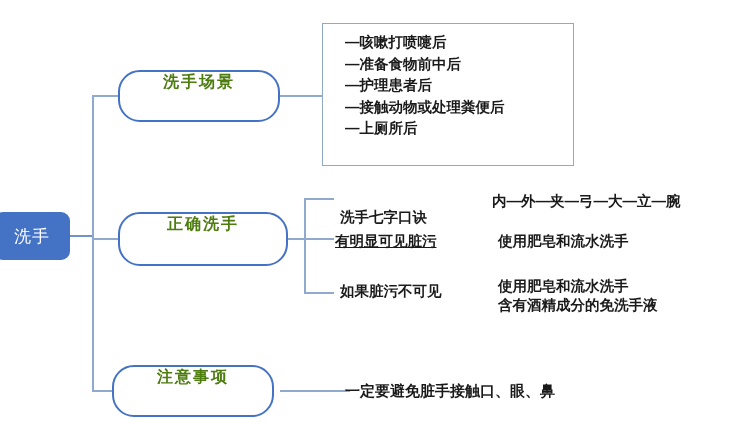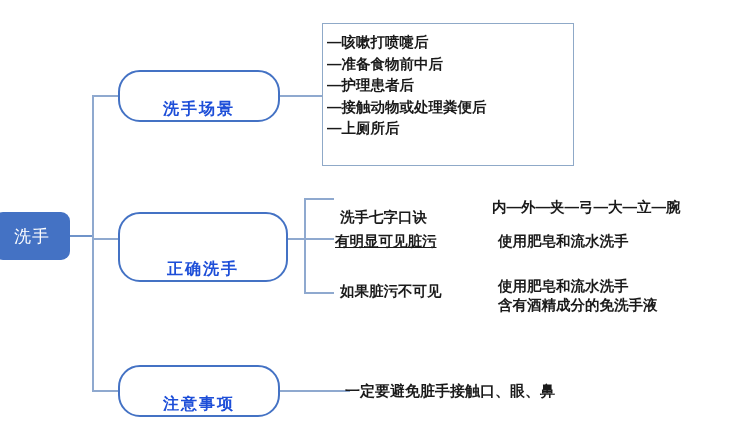--- a/index.html
+++ b/index.html
@@ -44,41 +44,41 @@
     letter-spacing: 1px;
   }
 
   
   .branch-node {
     position: absolute;
     background: #ffffff;
     border: 2px solid #4472c4;
     border-radius: 22px;
     display: flex;
-    align-items: flex-end;
+    align-items: flex-start;
     justify-content: center;
-    color: #1d4ed8;
+    color: #4d7c0f;
     font-size: 16px;
     font-weight: bold;
     letter-spacing: 2px;
   }
   #branch-node-0 { left: 118px; top: 70px;  width: 162px; height: 52px; }
-  #branch-node-1 { left: 118px; top: 212px; width: 170px; height: 70px; }
-  #branch-node-2 { left: 118px; top: 365px; width: 162px; height: 52px; }
+  #branch-node-1 { left: 118px; top: 212px; width: 170px; height: 54px; }
+  #branch-node-2 { left: 112px; top: 365px; width: 162px; height: 52px; }
 
   
   #scenario-box {
     position: absolute;
     left: 322px;
     top: 23px;
     width: 252px;
     height: 143px;
     border: 1px solid #8fa9c8;
     background: #ffffff;
-    padding: 8px 0 0 4px;
+    padding: 8px 0 0 22px;
   }
   .scenario-item {
     font-size: 14.5px;
     color: #1a1a1a;
     line-height: 21.5px;
     white-space: nowrap;
     font-weight: bold;
   }
 
   
@@ -91,21 +91,21 @@
   }
   .cw-value {
     position: absolute;
     font-size: 14.5px;
     color: #1a1a1a;
     white-space: nowrap;
     line-height: 19px;
     font-weight: bold;
   }
   #cw-label-0 { left: 340px; top: 208px; }
-  #cw-value-0 { left: 492px; top: 192px; margin-top: 6px; }
+  #cw-value-0 { left: 492px; top: 192px; }
   #cw-label-1 { left: 335px; top: 232px; text-decoration: underline; }
   #cw-value-1 { left: 498px; top: 232px; }
   #cw-label-2 { left: 340px; top: 282px; }
   #cw-value-2 { left: 498px; top: 277px; }
 
   
   #notes-text {
     position: absolute;
     left: 345px;
     top: 382px;

